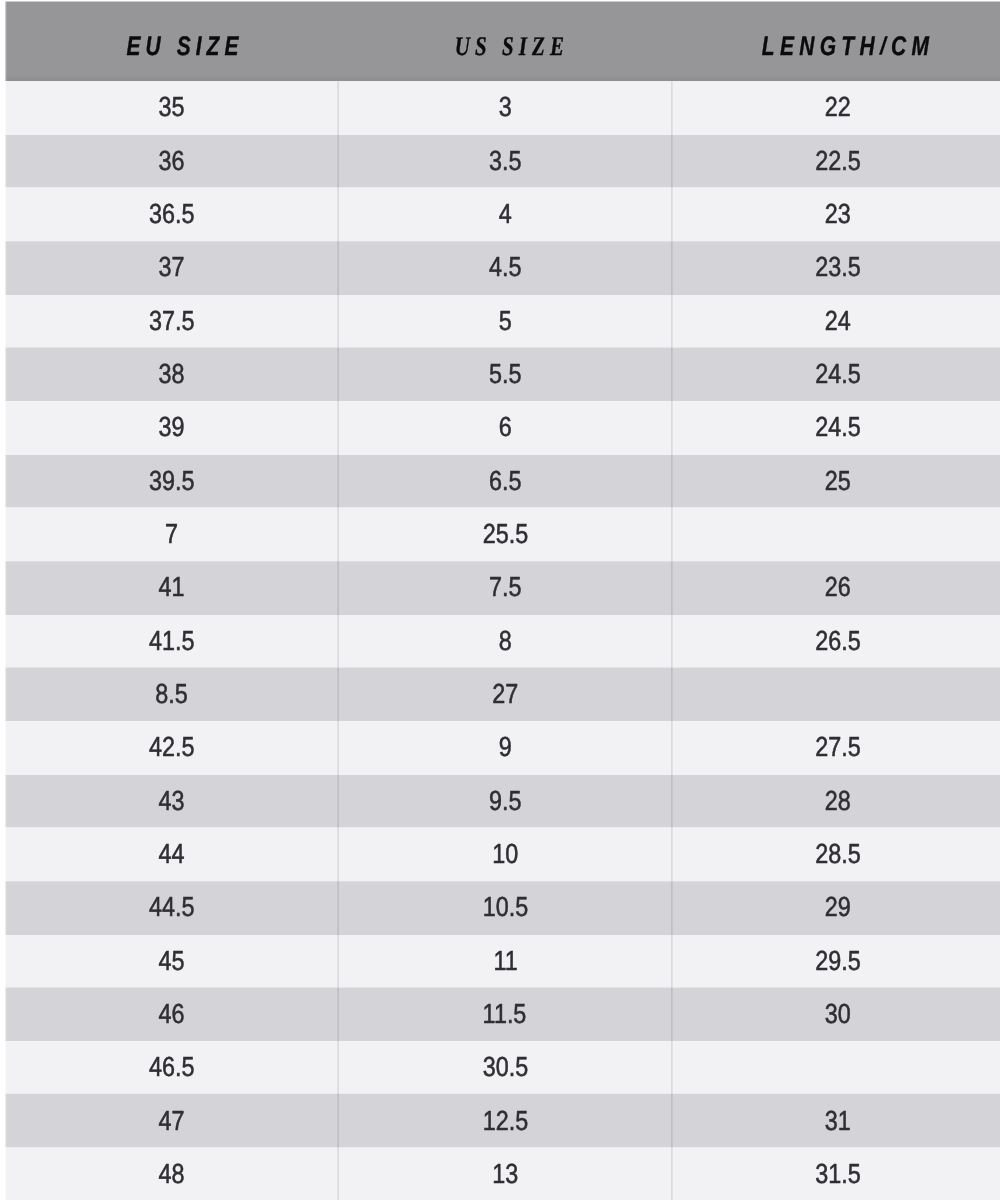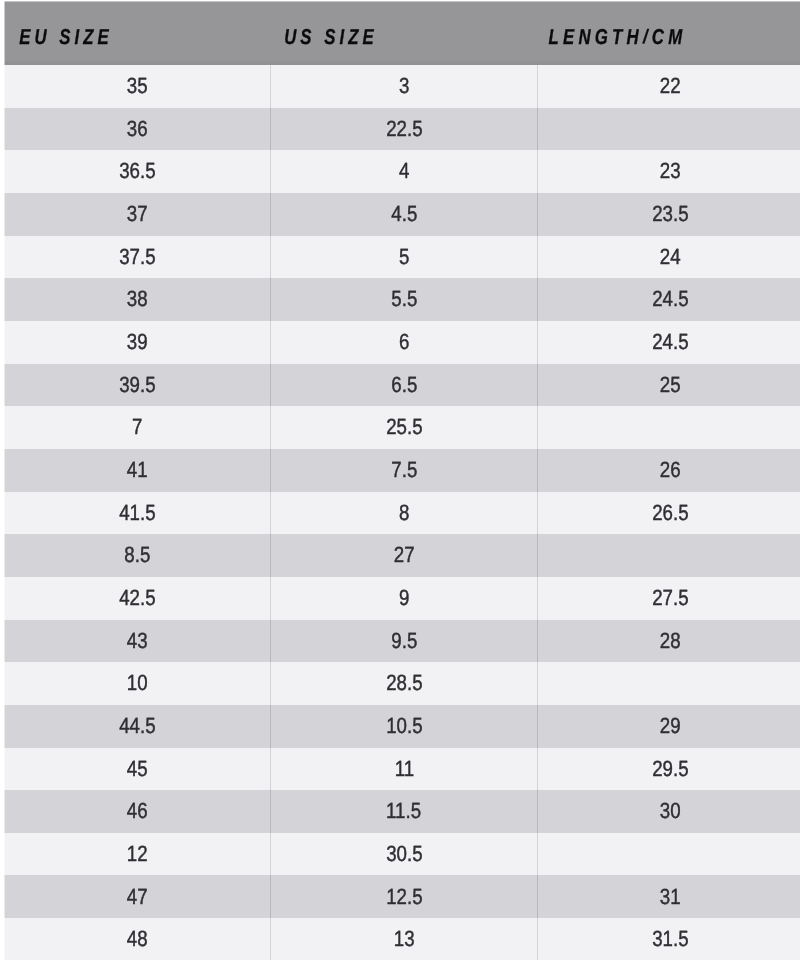--- a/index.html
+++ b/index.html
@@ -11,22 +11,23 @@
     -webkit-font-smoothing:antialiased;
     text-rendering:geometricPrecision;
   }
   .size-table { width:800px; height:960px; position:relative; background:#fff; }
 
   .hdr-row {
     position:absolute; left:3.5px; top:1px; width:800px; height:64px;
     background:linear-gradient(to bottom, rgba(255,255,255,0.45) 0px, rgba(255,255,255,0.45) 1px, rgba(150,150,153,0) 1px), #969699; display:flex;
   }
   .hdr-cell {
-    display:flex; align-items:center; 
+    display:flex; align-items:center; justify-content:center;
     position:relative;
+    margin-left:20px;
   }
   .hdr-cell > span {
     display:inline-block;
     font-weight:700; font-style:italic; font-size:21.5px;
     letter-spacing:5.2px;
     color:#0b0b0e;
     -webkit-text-stroke:0.3px #0b0b0e;
     transform:scaleX(0.78) translateZ(0);
     transform-origin:center center;
     position:relative; top:4.6px; left:2.1px;
@@ -52,21 +53,21 @@
   .cell span {
     display:inline-block;
     font-size:22px; color:#2e2e33;
     -webkit-text-stroke:0.45px #2e2e33;
     transform:scaleX(0.85) translateZ(0);
     transform-origin:center center;
     position:relative; top:-0.2px; left:0.5px;
     white-space:nowrap;
   }
   .h0 { width:265.3px; }
-  .h1 { width:257px; }
+  .h1 { width:257px;font-family:Liberation Serif, serif; }
   .h2 { width:278.1px; }
   .h2 > span { left:3.9px; letter-spacing:5.45px; }
   .c0 { width:266.667px;justify-content:center; }
   .c1 { width:266.667px; }
   .c2 { width:266.667px; }
   .left-edge {
     position:absolute; left:4px; top:0; width:1px; height:960px;
     background:rgba(255,255,255,0.5); pointer-events:none;
   }
   .vline { position:absolute; width:1px; background:rgba(10,6,20,0.13); }
@@ -96,20 +97,23 @@
           <span>3</span>
         </div>
         <div class="cell c2">
           <span>22</span>
         </div>
       </div>
       <div class="row even">
         <div class="cell c0">
           <span>36</span>
         </div>
+        <div class="cell c1">
+          <span>3.5</span>
+        </div>
         <div class="cell c2">
           <span>22.5</span>
         </div>
       </div>
       <div class="row odd">
         <div class="cell c0">
           <span>36.5</span>
         </div>
         <div class="cell c1">
           <span>4</span>
@@ -227,20 +231,23 @@
           <span>43</span>
         </div>
         <div class="cell c1">
           <span>9.5</span>
         </div>
         <div class="cell c2">
           <span>28</span>
         </div>
       </div>
       <div class="row odd">
+        <div class="cell c0">
+          <span>44</span>
+        </div>
         <div class="cell c1">
           <span>10</span>
         </div>
         <div class="cell c2">
           <span>28.5</span>
         </div>
       </div>
       <div class="row even">
         <div class="cell c0">
           <span>44.5</span>
@@ -268,22 +275,22 @@
           <span>46</span>
         </div>
         <div class="cell c1">
           <span>11.5</span>
         </div>
         <div class="cell c2">
           <span>30</span>
         </div>
       </div>
       <div class="row odd">
-        <div class="cell c1">
-          <span>12</span>
+        <div class="cell c0">
+          <span>46.5</span>
         </div>
         <div class="cell c2">
           <span>30.5</span>
         </div>
       </div>
       <div class="row even">
         <div class="cell c0">
           <span>47</span>
         </div>
         <div class="cell c1">

